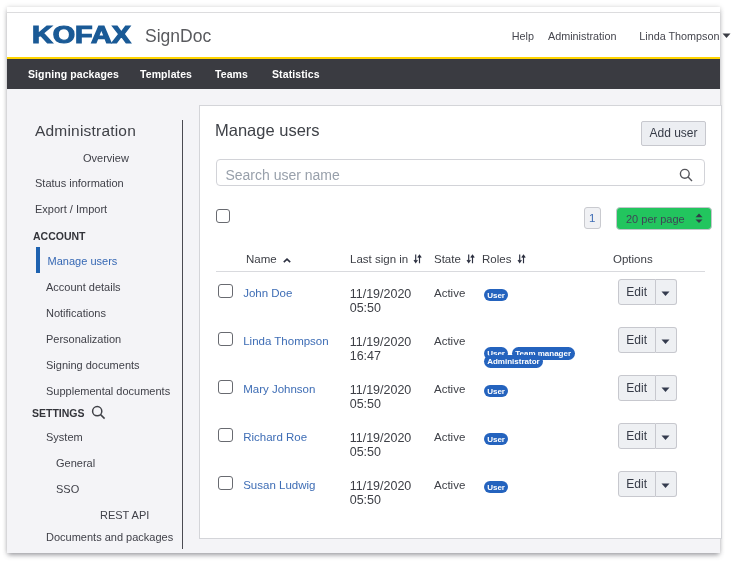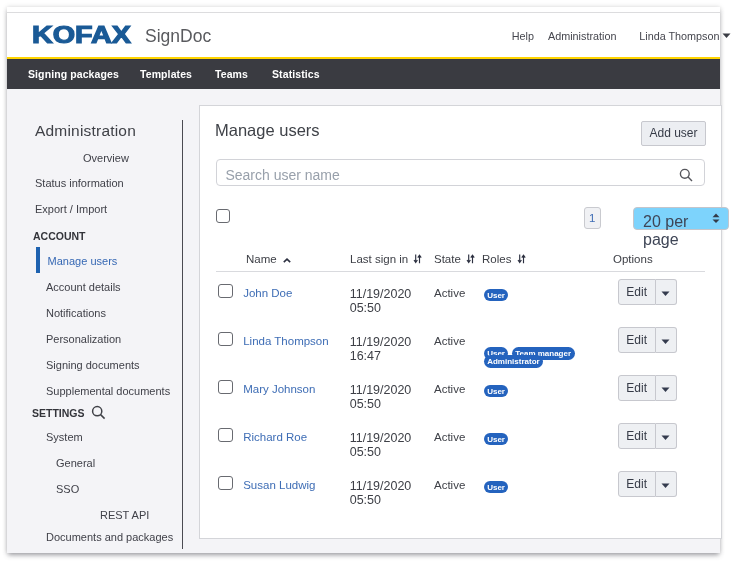--- a/index.html
+++ b/index.html
@@ -28,22 +28,22 @@
 h1.mu { position:absolute; left:15.5px; top:15.2px; font-size:16.5px; font-weight:400; color:#3f4248; }
 #addbtn { position:absolute; left:441.5px; top:14.7px; width:65px; height:25px; background:#eceef2;
   border:1px solid #c7c8ce; border-radius:2px; font-size:12px; color:#363b47;
   text-align:center; line-height:23px; }
 #search { position:absolute; left:16px; top:52.7px; width:489px; height:27.5px;
   border:1px solid #d2d3d8; border-radius:4px; background:#fff; }
 #search span { position:absolute; left:8.9px; top:7.4px; font-size:14px; color:#98a0ab; }
 .cb { position:absolute; width:14.5px; height:14.5px; border:1px solid #686a70; border-radius:3px; background:#fff; }
 #pg1 { position:absolute; left:384.2px; top:100.7px; width:17px; height:22px; background:#f0f1f4;
   border:1px solid #c9cacf; border-radius:3px; font-size:11.5px; color:#3f6db5; text-align:center; line-height:21px;}
-#ppsel { position:absolute; left:433px; top:100.7px; width:96px; height:23px; background:#7dd3fc;
-  border:1px solid #c4c5cb; border-radius:4px; font-size:16px; color:#3e4556; }
+#ppsel { position:absolute; left:416px; top:100.7px; width:96px; height:23px; background:#22c55e;
+  border:1px solid #c4c5cb; border-radius:4px; font-size:11px; color:#3e4556; }
 #ppsel span { position:absolute; left:9.5px; top:5px; }
 .th { position:absolute; top:147px; font-size:11.5px; color:#3e4047; white-space:nowrap; }
 #thline { position:absolute; left:16px; top:164.7px; width:489.5px; height:1px; background:#d9dade; }
 
 .cell { position:absolute; font-size:11.5px; color:#3e4047; white-space:nowrap; }
 .cell.link { color:#3e6db5; }
 .dt { font-size:12.5px; }
 .badge { display:inline-block; height:12.5px; line-height:13px; border-radius:6.5px;
   background:#2463be; color:#fff; font-size:8px; font-weight:700; padding:0 3.5px; }
 .ebtn { position:absolute; left:418.2px; width:59px; height:26px; }

